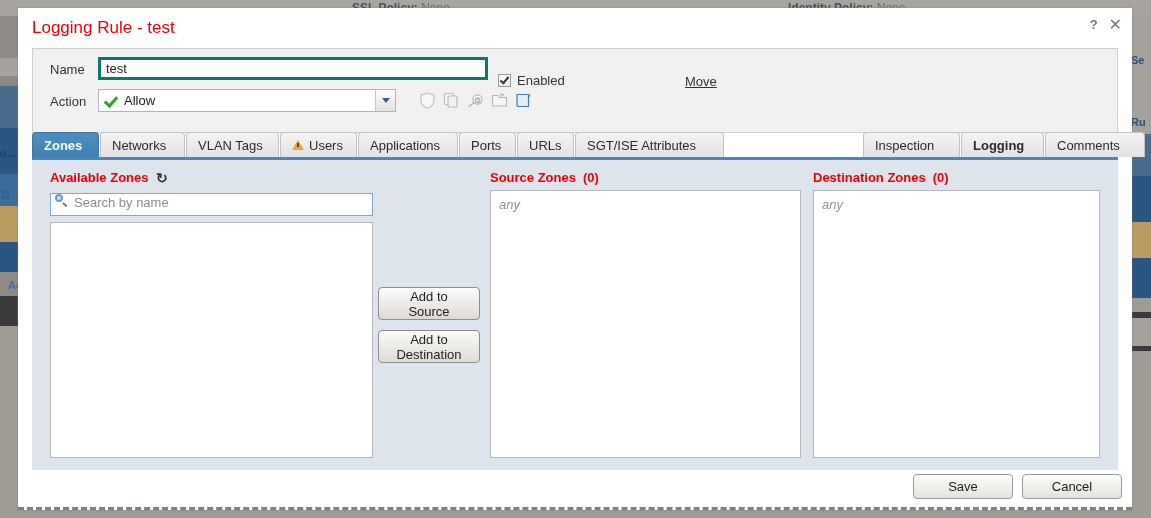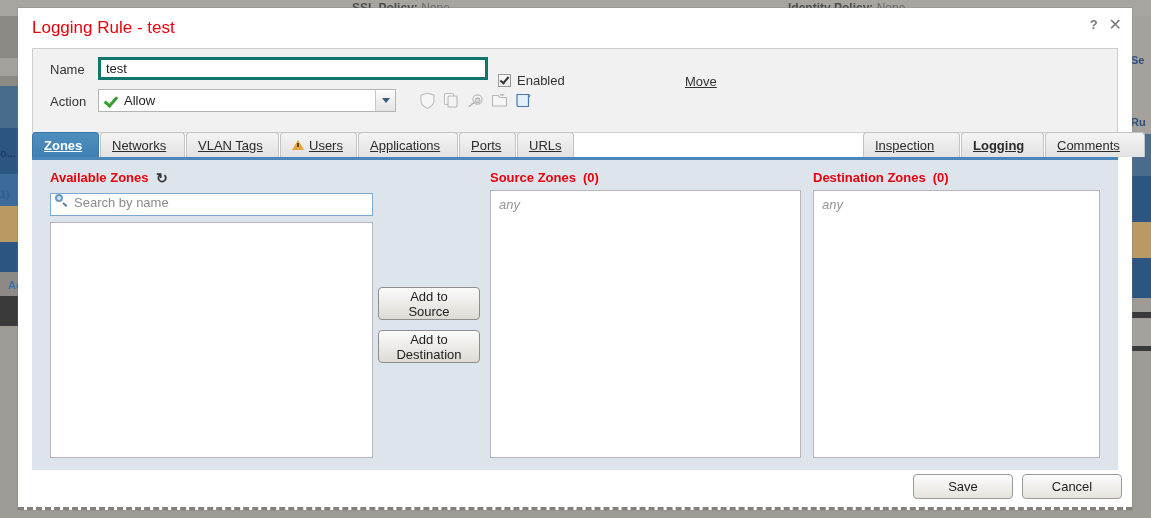--- a/index.html
+++ b/index.html
@@ -262,21 +262,20 @@
     background: linear-gradient(#f4f4f4,#e2e2e2);
     border: 1px solid #c3c3c3;
     border-bottom: none;
     border-radius: 4px 4px 0 0;
     box-sizing: border-box;
     white-space: nowrap;
     cursor: pointer;
     display: flex;
     align-items: center;
     gap: 5px;
-    text-decoration: underline;
   }
   .tab.active {
     background: linear-gradient(#4f8fc0,#3f7fb2);
     border-color: #3a76a8;
     color: #fff;
     font-weight: bold;
   }
   .tab.bold { font-weight: bold; }
   .warn-tri {
     display: inline-block;
@@ -573,20 +572,23 @@
       </div>
       <div class="tab" style="left: 326px; width: 100px;">
         <span>Applications</span>
       </div>
       <div class="tab" style="left: 427px; width: 57px;">
         <span>Ports</span>
       </div>
       <div class="tab" style="left: 485px; width: 57px;">
         <span>URLs</span>
       </div>
+      <div class="tab" style="left: 543px; width: 149px;">
+        <span>SGT/ISE Attributes</span>
+      </div>
       <div class="tab" style="left: 831px; width: 97px;">
         <span>Inspection</span>
       </div>
       <div class="tab bold" style="left: 929px; width: 83px;">
         <span>Logging</span>
       </div>
       <div class="tab" style="left: 1013px; width: 100px;">
         <span>Comments</span>
       </div>
     </div>

